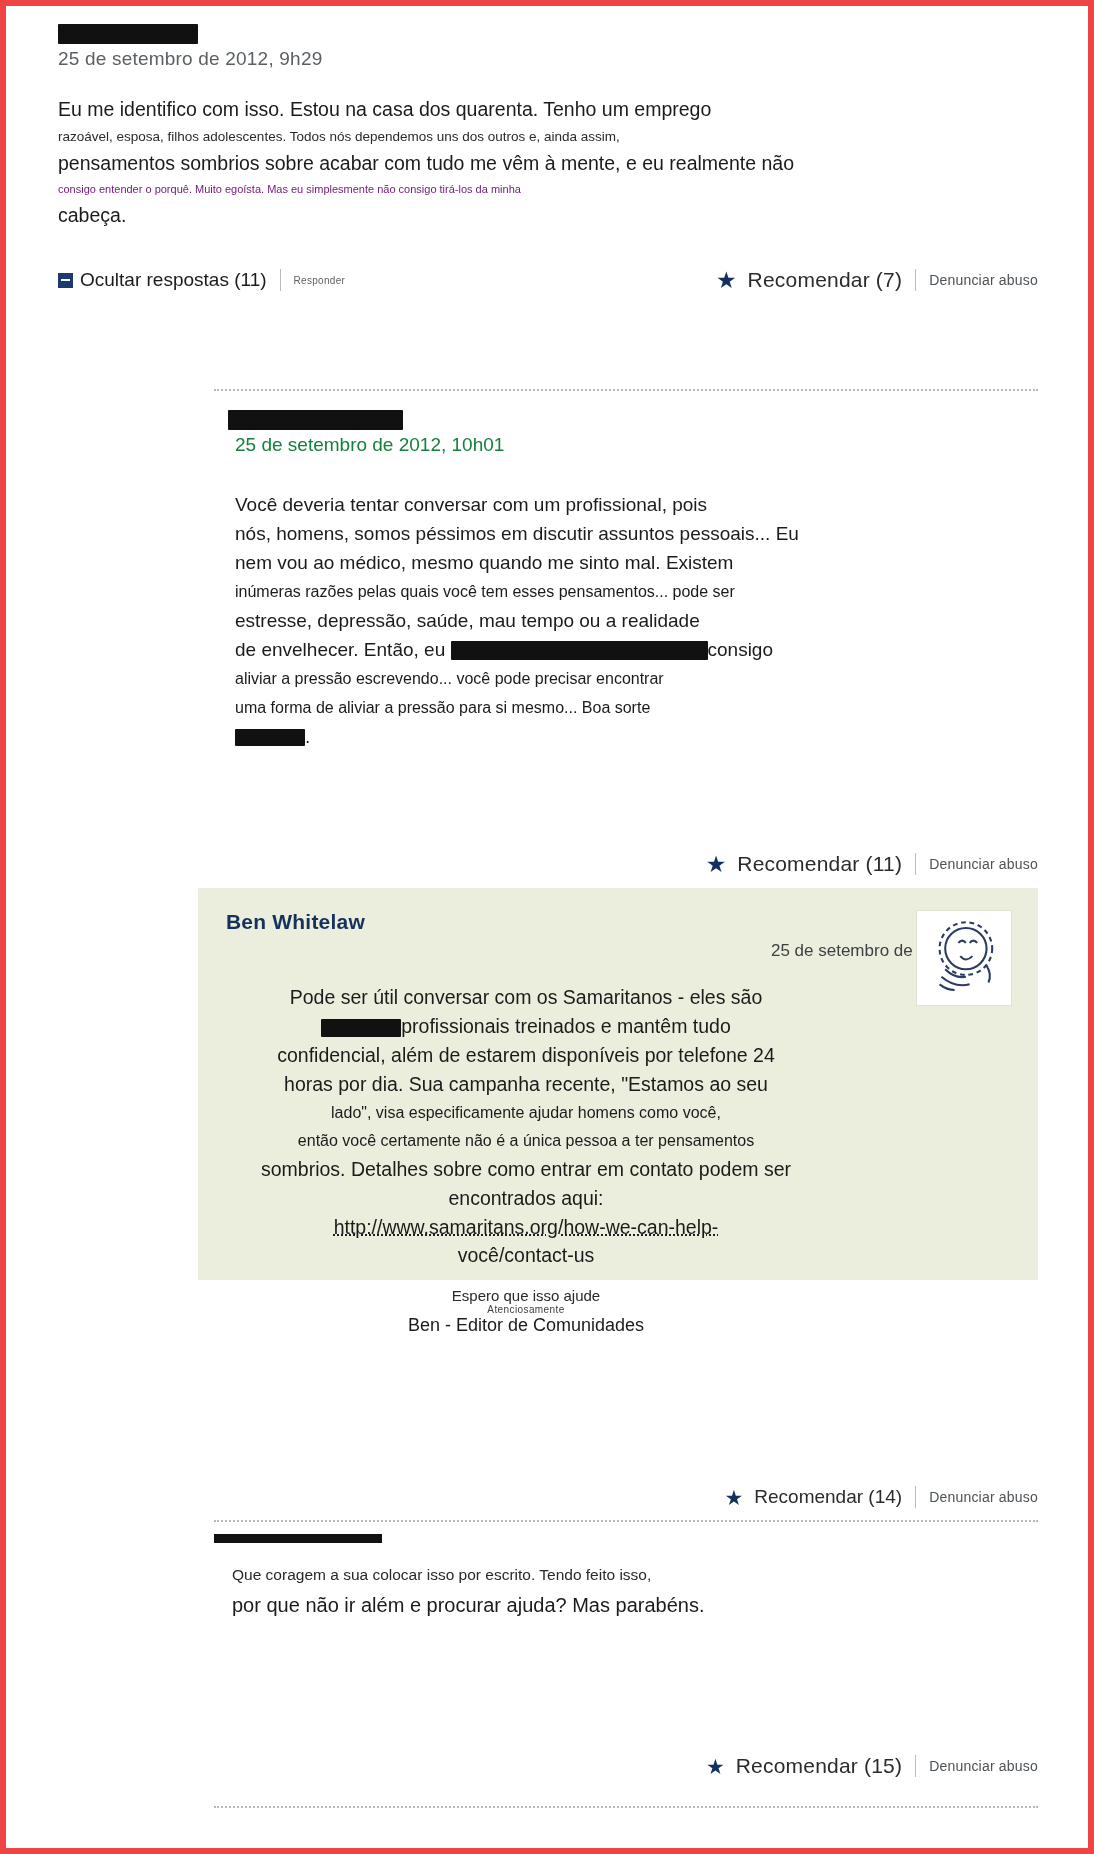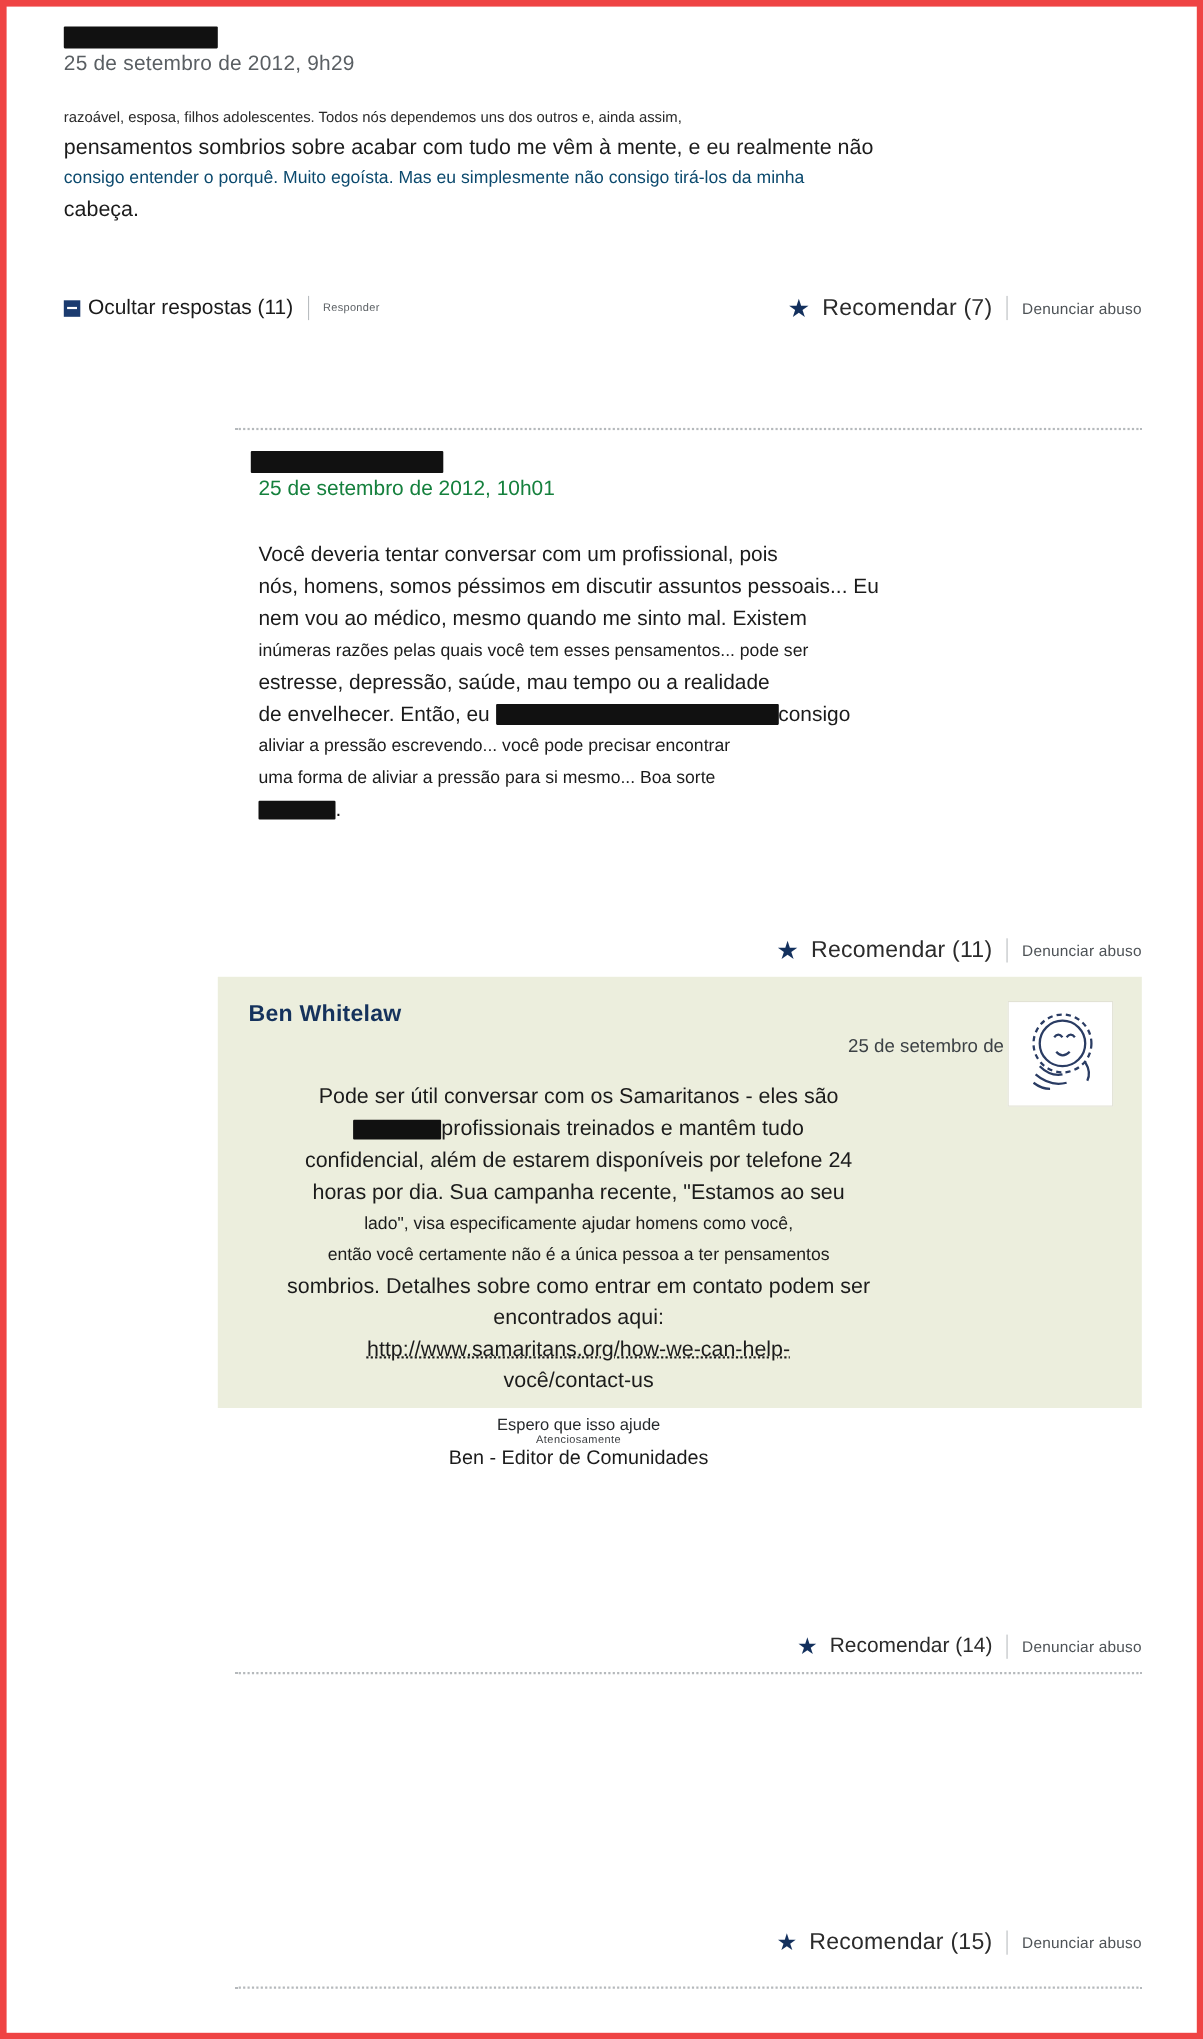--- a/index.html
+++ b/index.html
@@ -43,21 +43,21 @@
     letter-spacing: 0.2px;
   }
   .root-body {
     margin-top: 30px;
     color: #1b1b1b;
     width: 740px;
   }
   .root-body .l1 { font-size: 19.5px; line-height: 1.0; }
   .root-body .l2 { font-size: 13.5px; line-height: 1.0; margin-top: 10px; color:#2a2a2a;}
   .root-body .l3 { font-size: 19.5px; line-height: 1.0; margin-top: 11px;}
-  .root-body .l4 { font-size: 16px; line-height: 1.0; margin-top: 10px; color:#0c4a6e;}
+  .root-body .l4 { font-size: 11px; line-height: 1.0; margin-top: 10px; color:#701a75;}
   .root-body .l5 { font-size: 19.5px; line-height: 1.0; margin-top: 11px;}
 
   
   .actions {
     display: flex;
     align-items: center;
   }
   .root-actions {
     position: absolute;
     left: 52px;
@@ -253,20 +253,21 @@
 </style>
 </head>
 <body>
 
 <div id="page">
 
   <div class="root-comment">
     <span class="redact author-redact-root"></span>
     <div class="timestamp">25 de setembro de 2012, 9h29</div>
     <div class="root-body">
+      <div class="l1">Eu me identifico com isso. Estou na casa dos quarenta. Tenho um emprego</div>
       <div class="l2">razoável, esposa, filhos adolescentes. Todos nós dependemos uns dos outros e, ainda assim,</div>
       <div class="l3">pensamentos sombrios sobre acabar com tudo me vêm à mente, e eu realmente não</div>
       <div class="l4">consigo entender o porquê. Muito egoísta. Mas eu simplesmente não consigo tirá-los da minha</div>
       <div class="l5">cabeça.</div>
     </div>
   </div>
 
   <div class="actions root-actions">
     <span class="toggle-box"></span>
     <span class="hide-replies">Ocultar respostas (11)</span>
@@ -353,20 +354,27 @@
   <div class="actions editor-actions">
     <span class="spacer"></span>
     <span class="star" style="font-size:21px;">★</span>
     <span class="recommend-sm">Recomendar (14)</span>
     <span class="vsep"></span>
     <span class="report">Denunciar abuso</span>
   </div>
 
   <div class="dotted-sep" style="left:208px; top:1514px; width:824px;"></div>
 
+  <div class="reply2">
+    <span class="author-redact-r2"></span>
+    <div class="reply2-body">
+      <div class="r2-l1">Que coragem a sua colocar isso por escrito. Tendo feito isso,</div>
+      <div class="r2-l2">por que não ir além e procurar ajuda? Mas parabéns.</div>
+    </div>
+  </div>
 
   <div class="actions reply2-actions">
     <span class="spacer"></span>
     <span class="star" style="font-size:21px;">★</span>
     <span class="recommend">Recomendar (15)</span>
     <span class="vsep"></span>
     <span class="report">Denunciar abuso</span>
   </div>
 
   <div class="dotted-sep" style="left:208px; top:1800px; width:824px;"></div>

